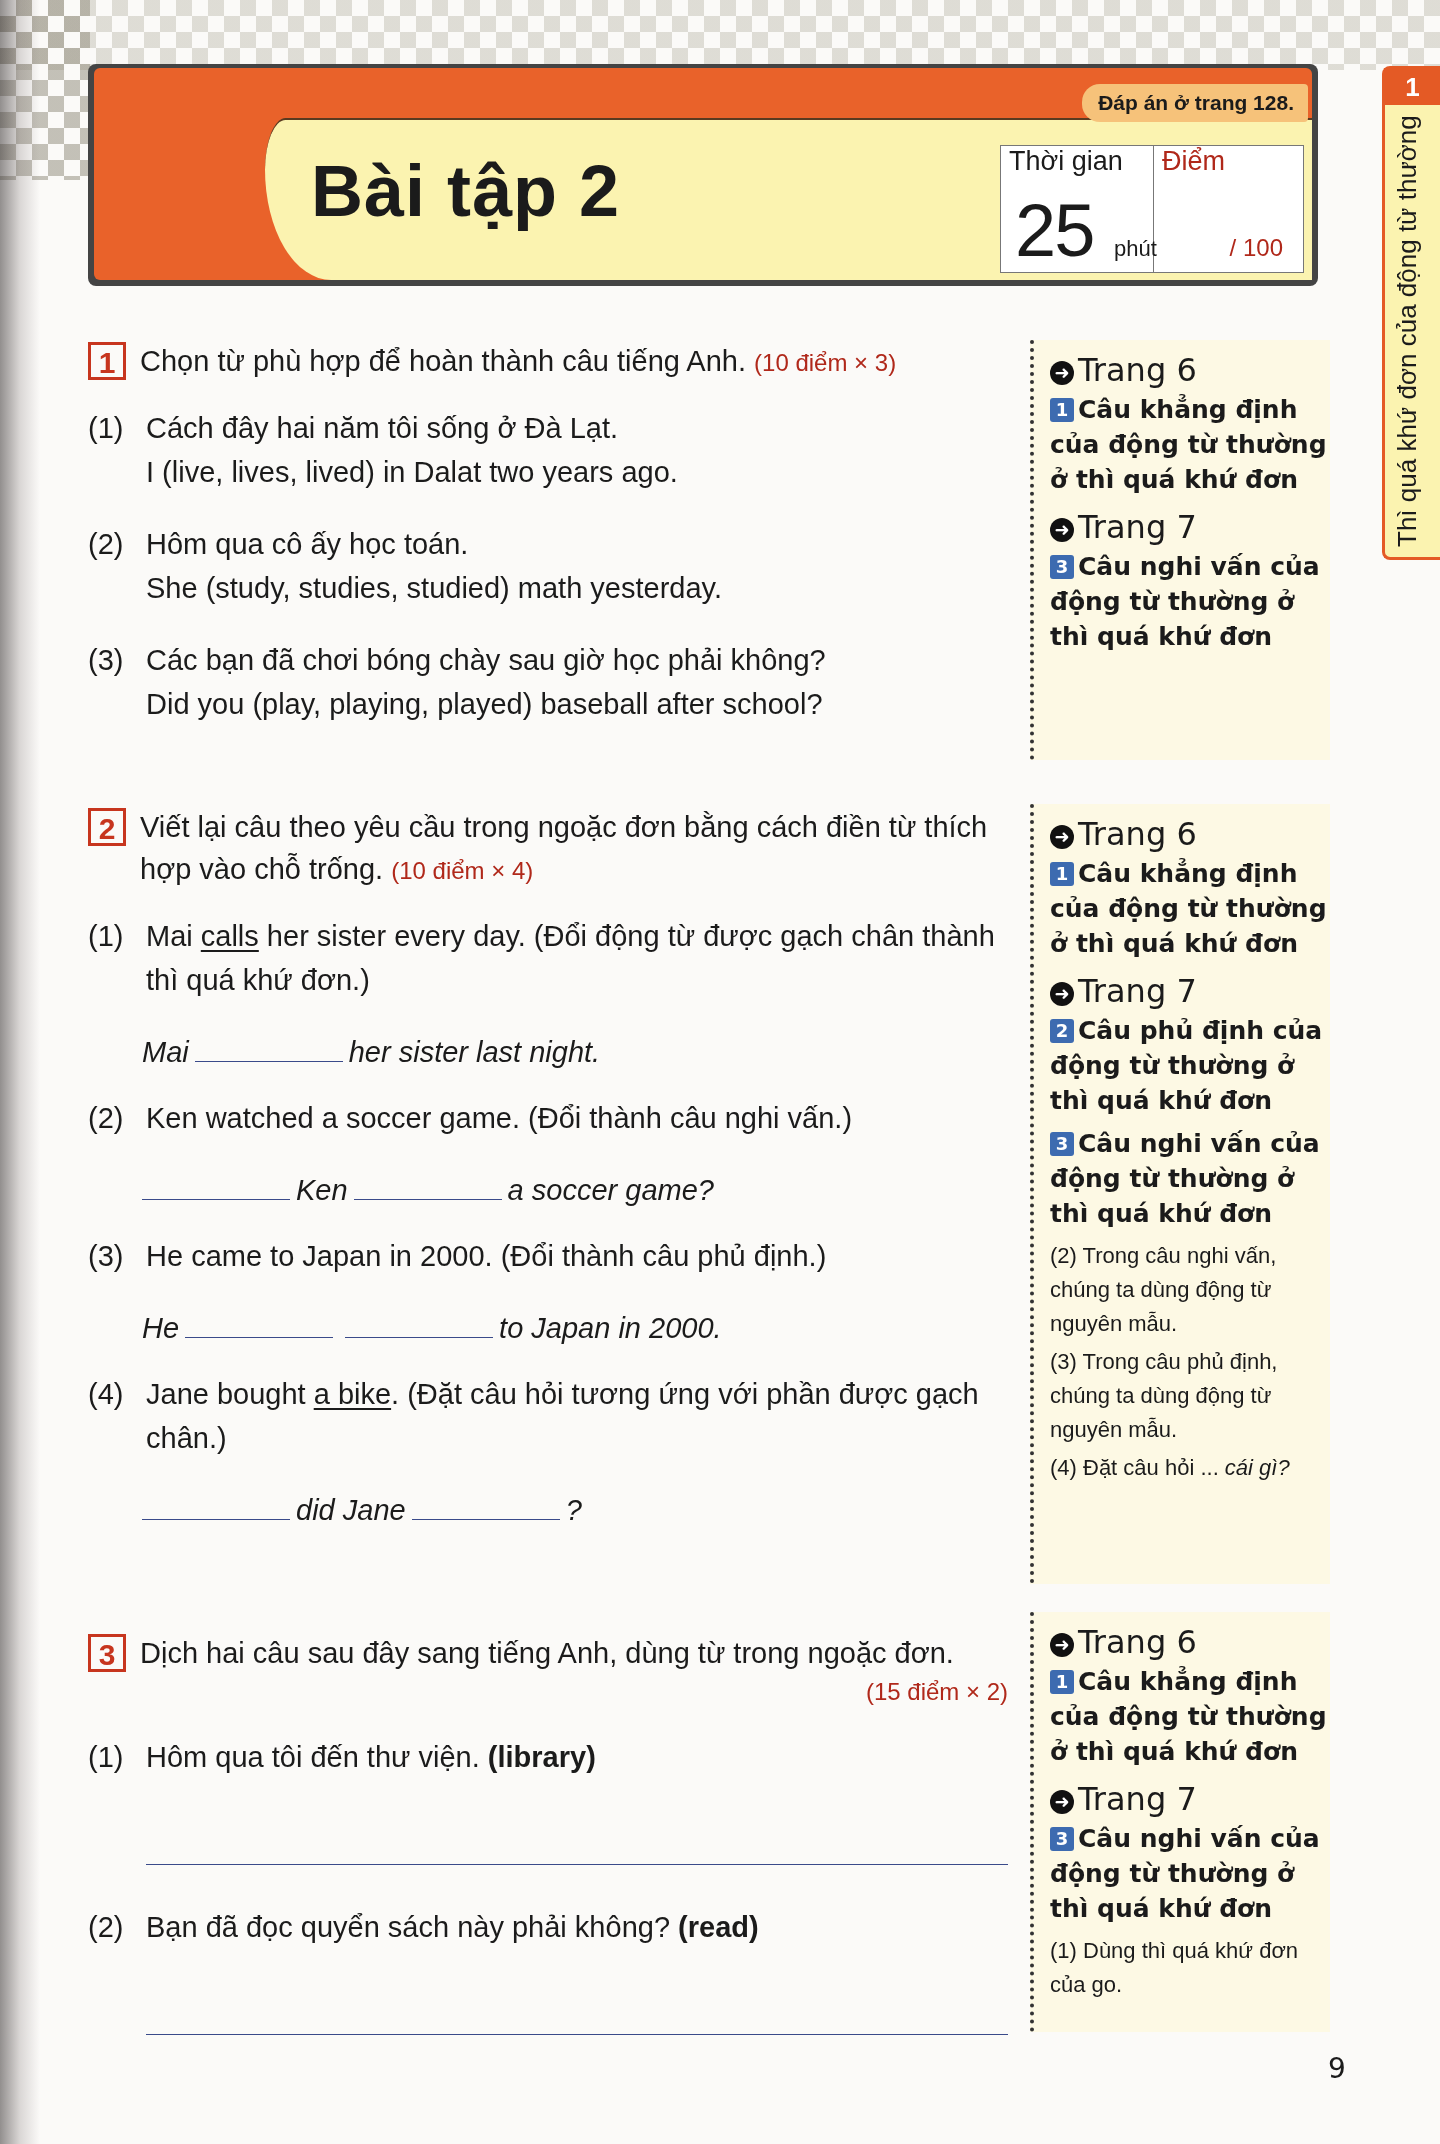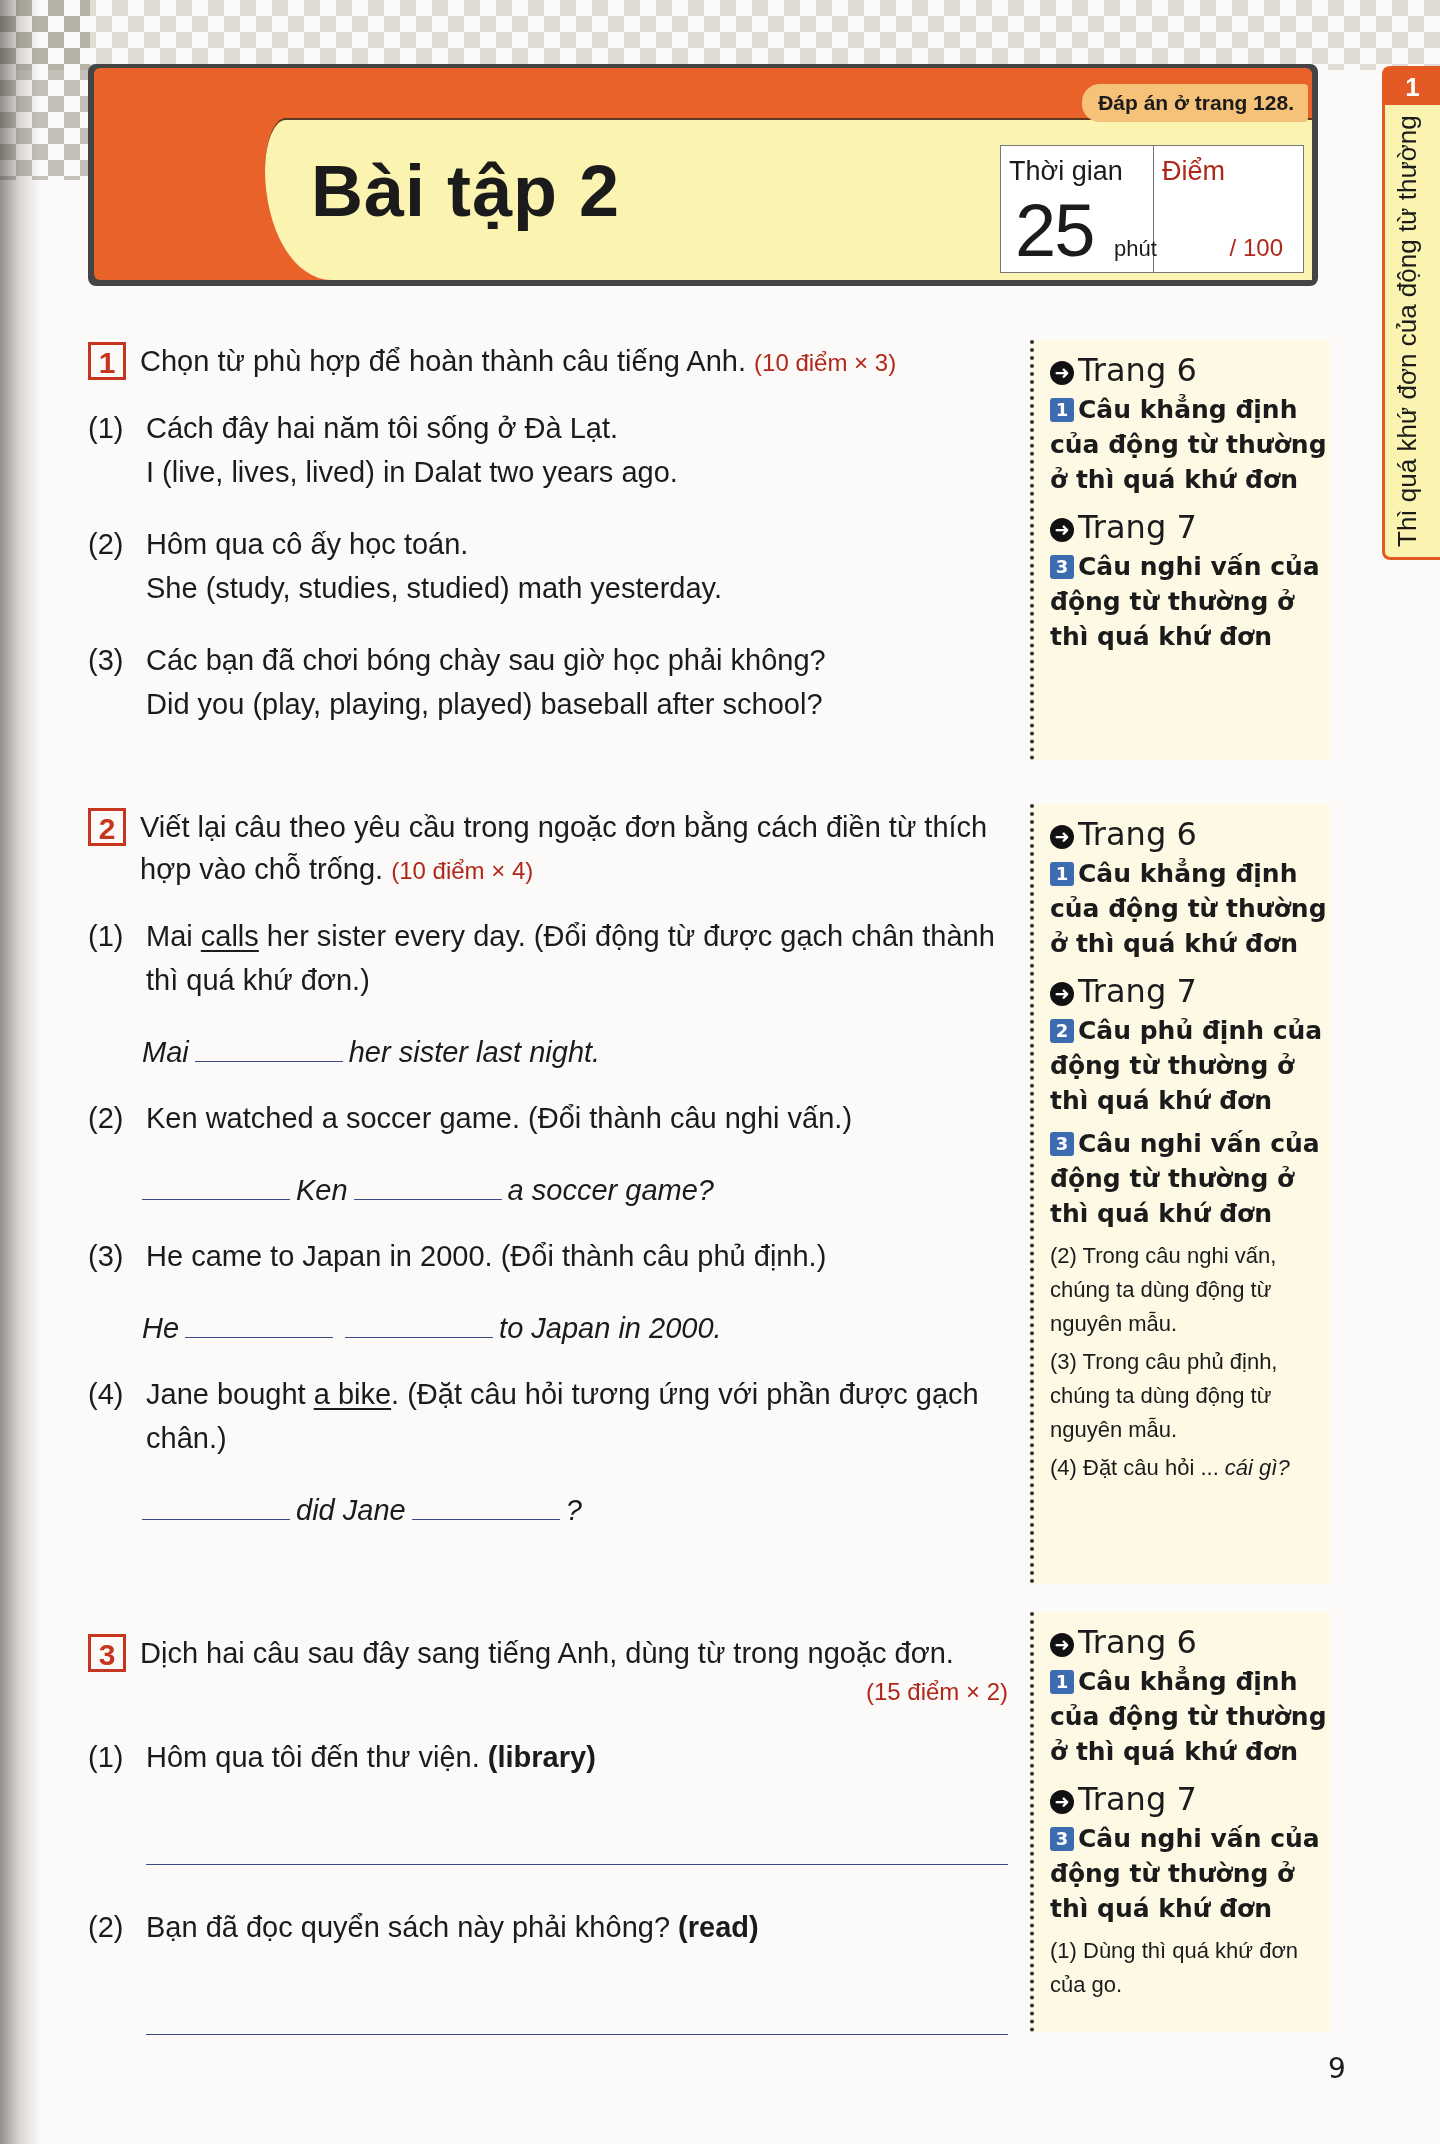--- a/index.html
+++ b/index.html
@@ -49,21 +49,21 @@
   .title {
     position:absolute; left:305px; top:150px; font-size:72px; font-weight:bold; letter-spacing:1px;margin-left:6px;
   }
   .score-box {
     position:absolute; left:1000px; top:145px; width:302px; height:126px;
     background:#fff; border:1px solid #777; display:flex;
   }
   .score-cell { position:relative; height:100%; }
   .score-cell.time { width:152px; border-right:1px solid #777; }
   .score-cell.points { flex:1; }
-  .cell-label { position:absolute; left:8px; top:10px; font-size:27px; }
+  .cell-label { position:absolute; left:8px; top:0; font-size:27px; }
   .time-value { position:absolute; left:14px; top:42px; font-size:74px; letter-spacing:-2px; }
   .time-unit { position:absolute; left:94px; top:90px; font-size:22px;margin-left:19px; }
   .points-total { position:absolute; right:20px; top:88px; font-size:24px; }
 
   
   .side-tab {
     position:absolute; left:1382px; top:66px; width:58px; height:494px;
     background:#fbf3b0; border:3px solid #e45a25; border-right:none; border-radius:8px 0 0 8px; box-sizing:border-box;
   }
   .side-tab-num {

